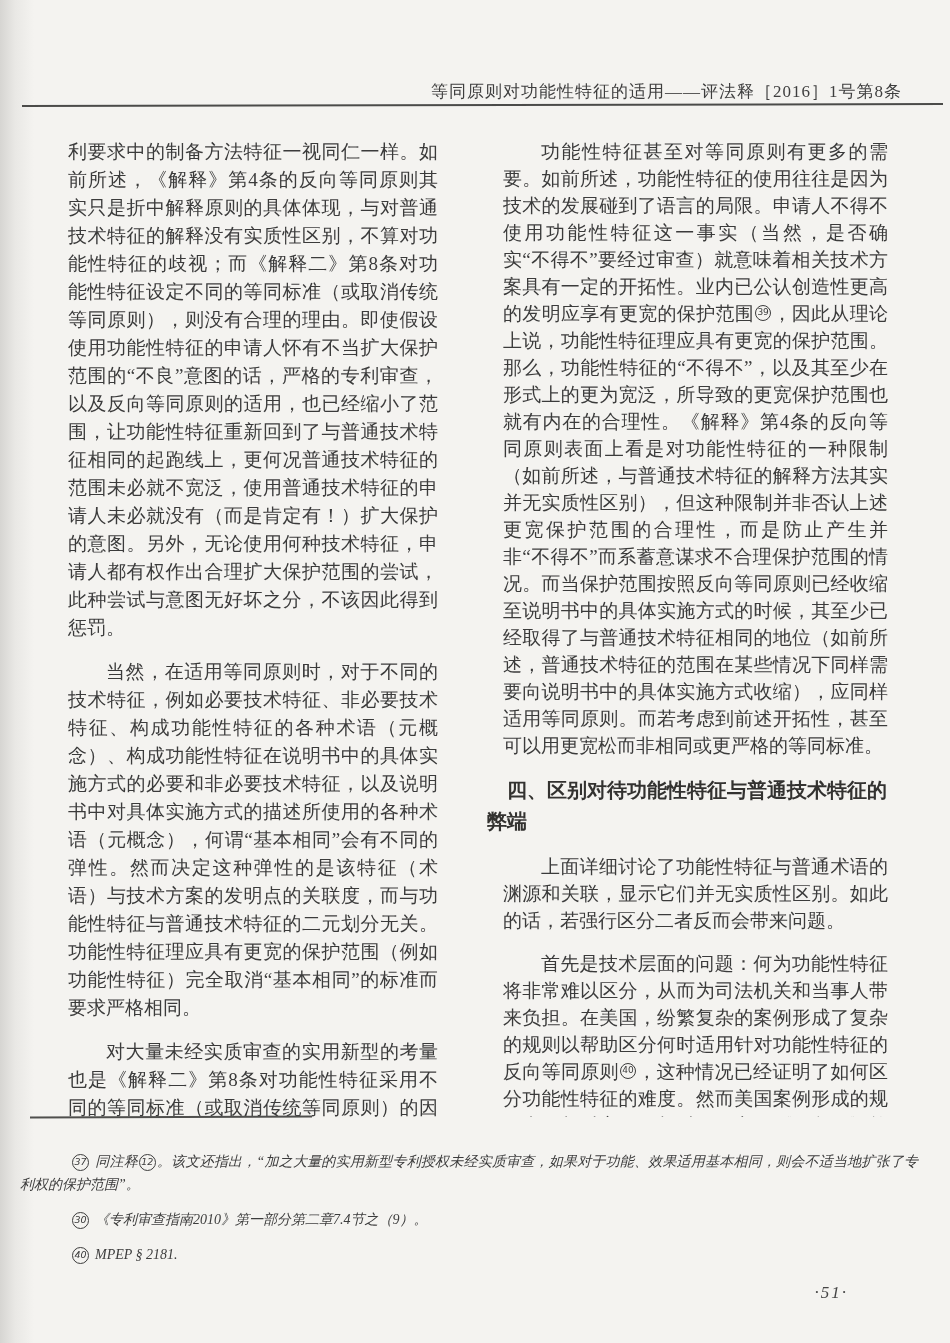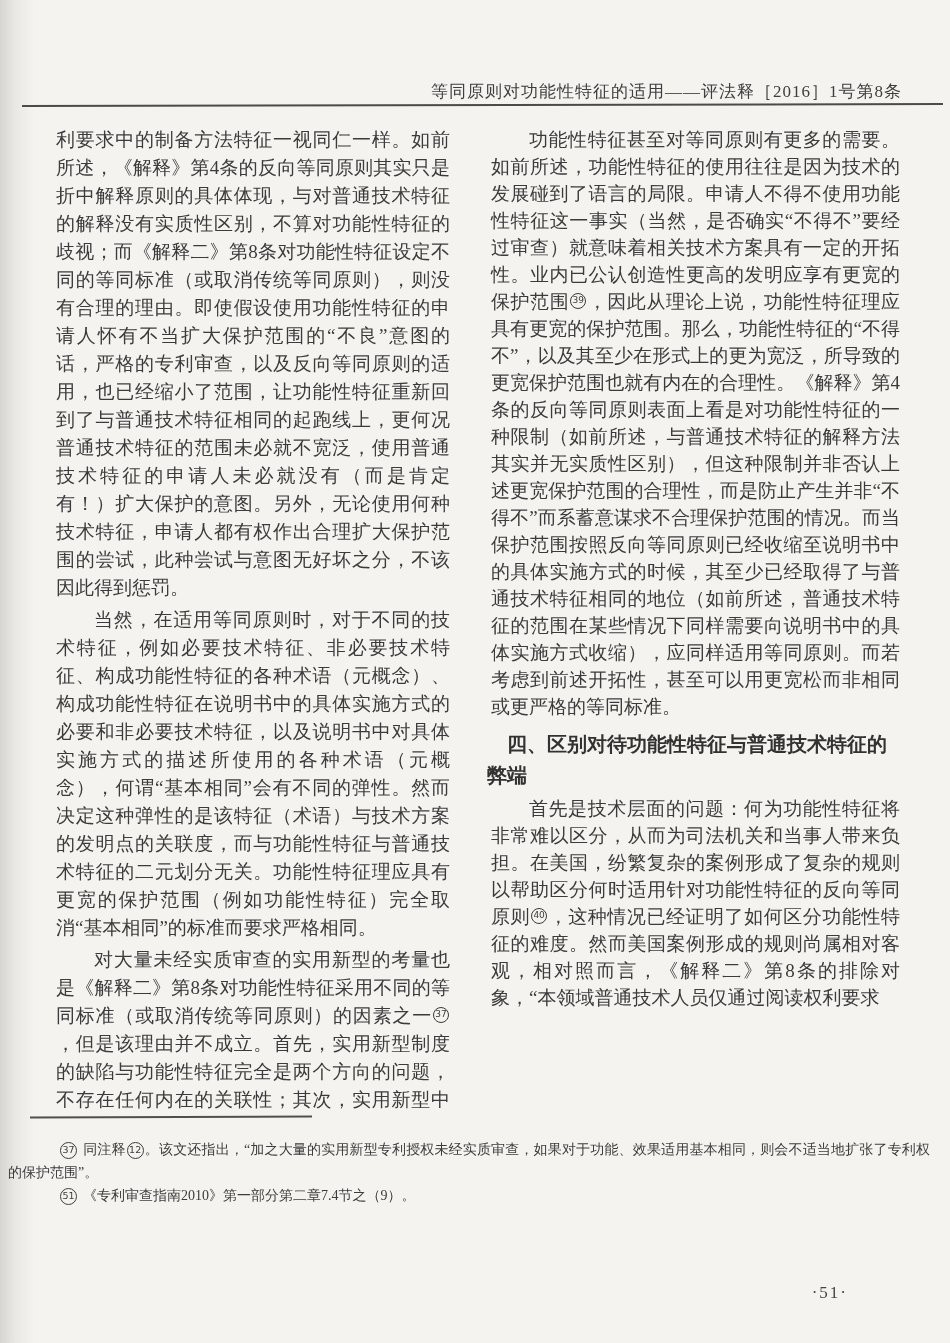--- a/index.html
+++ b/index.html
@@ -28,21 +28,21 @@
     background:#4b4b49;transform:rotate(-0.12deg);
   }
   .col{
     position:absolute;top:122px;
     text-align:justify;
     word-break:break-all;overflow-wrap:anywhere;
     overflow:hidden;
   }
   .col-left{left:52px;width:402px;height:995px;font-size:19px;line-height:28px;}
   .col-right{left:487px;width:417px;height:995px;font-size:19px;line-height:27px;}
-  .para{margin:4px;}
+  .para{margin:16px;}
   .para.indent{text-indent:2em;}
   .sec-heading{
     margin:9px 0 0 0;
     font-family:"Liberation Sans","DejaVu Sans",sans-serif;
     font-weight:bold;font-size:20px;line-height:31px;
     text-indent:1em;color:#333230;text-align:left;
   }
   .fnref{
     display:inline-block;width:14px;height:14px;line-height:13px;
     border:1px solid currentColor;border-radius:50%;
@@ -53,33 +53,33 @@
   }
   .fn-rule{
     position:absolute;left:30px;top:1116px;width:282px;height:2px;
     background:#4f4f4d;transform:rotate(-0.25deg);
   }
   .footnotes{
     position:absolute;left:8px;top:1138px;width:922px;
     font-size:14px;line-height:23px;color:#3c3c3c;
     text-align:justify;word-break:break-all;overflow-wrap:anywhere;
   }
-  .footnote{text-indent:52px;margin:0;}
+  .footnote{text-indent:52px;margin:12px;font-style:italic;}
   .circnum{
     display:inline-block;width:15px;height:15px;line-height:14px;
     border:1px solid currentColor;border-radius:50%;
     font-size:9.5px;text-align:center;vertical-align:1px;
     margin-right:6px;
     font-family:"DejaVu Sans","Liberation Sans",sans-serif;
     letter-spacing:0;text-indent:0;
   }
   .circnum.inline{margin:0 1px;}
   .page-num{
     position:absolute;right:102px;bottom:40px;
-    font-size:17px;letter-spacing:2px;color:#454545;
+    font-size:17px;font-style:italic;letter-spacing:2px;color:#454545;
     font-family:"Liberation Serif","DejaVu Serif",serif;
   }
 </style>
 </head>
 <body>
 
 <div class="page">
   <div class="scan-shadow"></div>
 
   <div class="running-header">
@@ -88,23 +88,25 @@
   <div class="header-rule"></div>
 
   <div class="col col-left">
       <p class="para">利要求中的制备方法特征一视同仁一样。如前所述，《解释》第4条的反向等同原则其实只是折中解释原则的具体体现，与对普通技术特征的解释没有实质性区别，不算对功能性特征的歧视；而《解释二》第8条对功能性特征设定不同的等同标准（或取消传统等同原则），则没有合理的理由。即使假设使用功能性特征的申请人怀有不当扩大保护范围的“不良”意图的话，严格的专利审查，以及反向等同原则的适用，也已经缩小了范围，让功能性特征重新回到了与普通技术特征相同的起跑线上，更何况普通技术特征的范围未必就不宽泛，使用普通技术特征的申请人未必就没有（而是肯定有！）扩大保护的意图。另外，无论使用何种技术特征，申请人都有权作出合理扩大保护范围的尝试，此种尝试与意图无好坏之分，不该因此得到惩罚。</p>
       <p class="para indent">当然，在适用等同原则时，对于不同的技术特征，例如必要技术特征、非必要技术特征、构成功能性特征的各种术语（元概念）、构成功能性特征在说明书中的具体实施方式的必要和非必要技术特征，以及说明书中对具体实施方式的描述所使用的各种术语（元概念），何谓“基本相同”会有不同的弹性。然而决定这种弹性的是该特征（术语）与技术方案的发明点的关联度，而与功能性特征与普通技术特征的二元划分无关。功能性特征理应具有更宽的保护范围（例如功能性特征）完全取消“基本相同”的标准而要求严格相同。</p>
       <p class="para indent">对大量未经实质审查的实用新型的考量也是《解释二》第8条对功能性特征采用不同的等同标准（或取消传统等同原则）的因素之一<span class="fnref">37</span>，但是该理由并不成立。首先，实用新型制度的缺陷与功能性特征完全是两个方向的问题，不存在任何内在的关联性；其次，实用新型中未经审查的不仅包括功能性特征，也包括起概括作用、可能同样范围宽泛的普通技术特征，没有必要区别对待；第三，对实用新型的明显缺陷的审查会排除部分功能性特征，而且涉及实用新型的侵权</p>
     </div>
   <div class="col col-right">
       <p class="para indent">功能性特征甚至对等同原则有更多的需要。如前所述，功能性特征的使用往往是因为技术的发展碰到了语言的局限。申请人不得不使用功能性特征这一事实（当然，是否确实“不得不”要经过审查）就意味着相关技术方案具有一定的开拓性。业内已公认创造性更高的发明应享有更宽的保护范围<span class="fnref">39</span>，因此从理论上说，功能性特征理应具有更宽的保护范围。那么，功能性特征的“不得不”，以及其至少在形式上的更为宽泛，所导致的更宽保护范围也就有内在的合理性。《解释》第4条的反向等同原则表面上看是对功能性特征的一种限制（如前所述，与普通技术特征的解释方法其实并无实质性区别），但这种限制并非否认上述更宽保护范围的合理性，而是防止产生并非“不得不”而系蓄意谋求不合理保护范围的情况。而当保护范围按照反向等同原则已经收缩至说明书中的具体实施方式的时候，其至少已经取得了与普通技术特征相同的地位（如前所述，普通技术特征的范围在某些情况下同样需要向说明书中的具体实施方式收缩），应同样适用等同原则。而若考虑到前述开拓性，甚至可以用更宽松而非相同或更严格的等同标准。</p>
       <h3 class="sec-heading">四、区别对待功能性特征与普通技术特征的弊端</h3>
+      <p class="para indent">上面详细讨论了功能性特征与普通术语的渊源和关联，显示它们并无实质性区别。如此的话，若强行区分二者反而会带来问题。</p>
       <p class="para indent">首先是技术层面的问题：何为功能性特征将非常难以区分，从而为司法机关和当事人带来负担。在美国，纷繁复杂的案例形成了复杂的规则以帮助区分何时适用针对功能性特征的反向等同原则<span class="fnref">40</span>，这种情况已经证明了如何区分功能性特征的难度。然而美国案例形成的规则尚属相对客观，相对照而言，《解释二》第8条的排除对象，“本领域普通技术人员仅通过阅读权利要求</p>
     </div>
 
   <div class="fn-rule"></div>
   <div class="footnotes">
       <div class="footnote"><span class="circnum">37</span>同注释<span class="circnum inline">12</span>。该文还指出，“加之大量的实用新型专利授权未经实质审查，如果对于功能、效果适用基本相同，则会不适当地扩张了专利权的保护范围”。</div>
-      <div class="footnote"><span class="circnum">51</span>《专利审查指南2010》第一部分第二章7.4节之（9）。</div>
+      <div class="footnote"><span class="circnum">30</span>《专利审查指南2010》第一部分第二章7.4节之（9）。</div>
+      <div class="footnote"><span class="circnum">40</span>MPEP § 2181.</div>
     </div>
 
   <div class="page-num">·51·</div>
 </div>
 
 </body></html>

